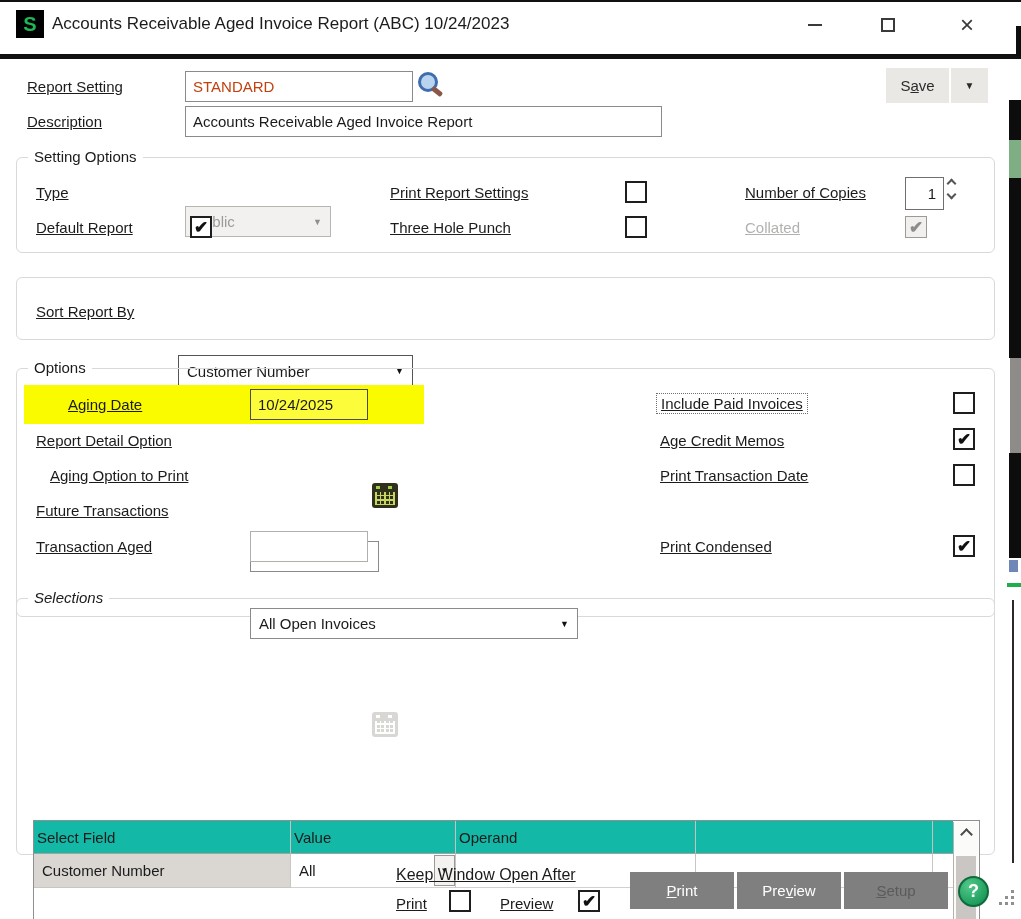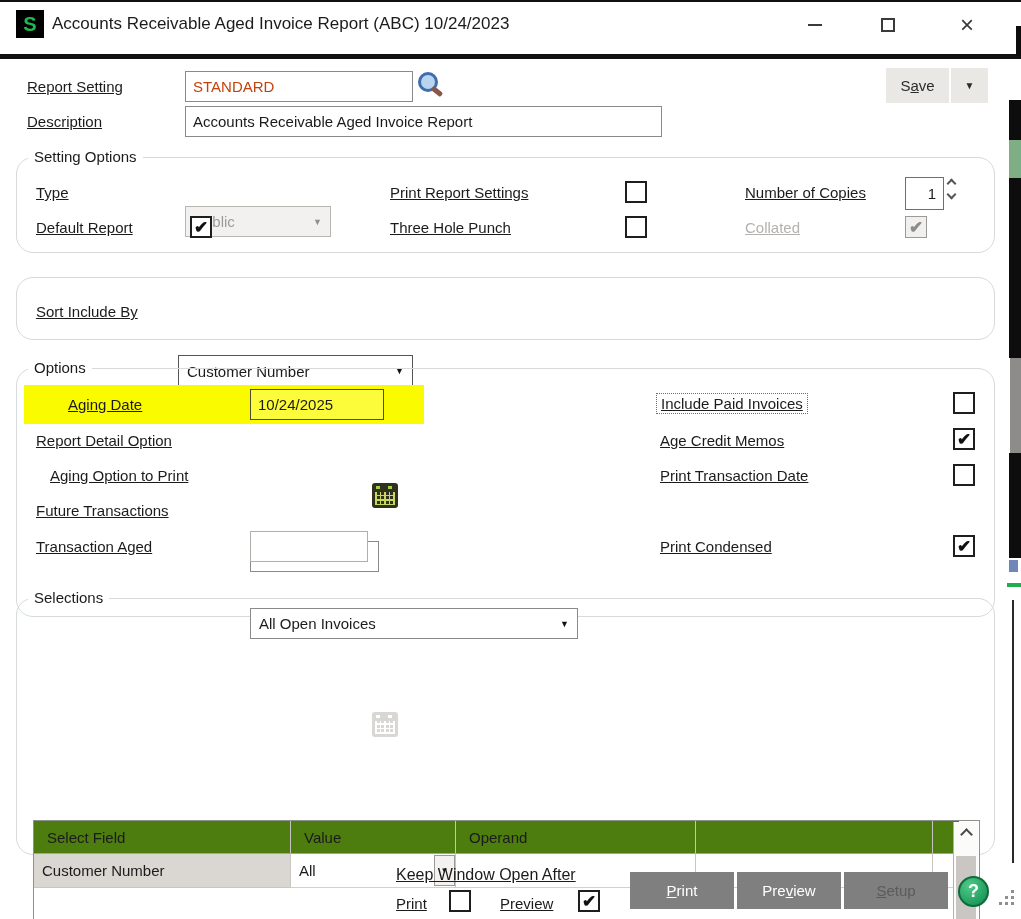--- a/index.html
+++ b/index.html
@@ -25,21 +25,21 @@
   .dd .arrow { position:absolute; right:8px; top:50%; transform:translateY(-50%); font-size:9px; color:#111; }
   .dd.disabled { background:#f2f1ef; border-color:#b9b6b2; color:#9b9b9b; }
   .dd.disabled .arrow { color:#8f8f8f; }
   .arrow::before { content:"▼"; }
 
   .cb { width:22px; height:22px; border:2px solid #1e1e1e; background:#fff; display:flex; align-items:center; justify-content:center; }
   .cb.checked::before { content:"✔"; font-size:17px; font-weight:bold; color:#111; line-height:1; }
   .cb.dis { border:1px solid #9d9a96; background:#f1f0ee; }
   .cb.dis.checked::before { color:#8e8c89; }
 
-  .groupbox { border:1px solid #d6dadd; border-radius:17px; }
+  .groupbox { border:1px solid #d6dadd; border-radius:6px; }
   .legend { position:absolute; top:-10px; left:11px; background:#fff; padding:0 6px; font-size:15px; }
 
   .chev { display:block; width:7px; height:7px; border-right:2px solid #555; border-bottom:2px solid #555; }
   .chev.up { transform:rotate(-135deg); margin-bottom:2px; }
   .chev.down { transform:rotate(45deg); margin-top:2px; }
 
   .mag { position:relative; width:28px; height:28px; cursor:pointer; }
   .mag::before { content:""; position:absolute; left:1px; top:0; width:14px; height:14px; border:3px solid #3e6db0; border-radius:50%; background:#b9d4ee; }
   .mag::after { content:""; position:absolute; left:14px; top:17px; width:12px; height:5px; background:#8a564a; border-radius:2px; transform:rotate(38deg); }
 
@@ -62,21 +62,21 @@
   
   .hilite { background:#fbfb00; }
   .date-box { border:1.5px solid #4c4c33; background:#fcfc3a; font-size:15px; display:flex; align-items:center; padding:0 7px; }
 
   .dotted-label { border:1px dotted #6e6e6e; padding:1px 4px; }
 
   
   .sel-table { border:1px solid #8f8f8f; background:#fff; overflow:hidden; position:relative; }
   .t-head, .t-row { display:grid; grid-template-columns:257px 165px 240px 237px 1fr; }
   .t-head { height:33px; }
-  .t-head .hc { background:#4d7c0f; border-right:1px solid #c6c3bf; border-bottom:1px solid #a5a29e; display:flex; align-items:center; padding:0 13px; font-size:15px; }
+  .t-head .hc { background:#14b8a6; border-right:1px solid #c6c3bf; border-bottom:1px solid #a5a29e; display:flex; align-items:center; padding:0 3px; font-size:15px; }
   .t-row { height:34px; }
   .t-row .c { border-right:1px solid #c9c6c2; border-bottom:1px solid #d4d1cd; display:flex; align-items:center; padding:0 8px; font-size:15px; background:#fff; position:relative; }
   .t-row .c.field { background:#dad7d3; border-bottom-color:#c9c6c2; }
   .t-row:nth-child(even) .c:not(.field) { background:#f3f1ef; }
   .op-btn { position:absolute; top:1px; bottom:1px; right:0; width:21px; background:#f3f2f0; border:1px solid #9c9995; display:flex; align-items:center; justify-content:center; cursor:pointer; }
   .op-btn .arrow { position:static; transform:none; font-size:8px; }
   .rows-wrap { position:absolute; left:0; top:33px; right:26px; bottom:0; overflow:hidden; }
   .t-head { position:absolute; left:0; top:0; right:26px; }
   .vscroll { position:absolute; top:1px; right:1px; bottom:1px; width:25px; background:#fbfbfa; border-left:1px solid #b5b2ae; }
   .vs-btn { position:absolute; left:0; right:0; height:26px; display:flex; align-items:center; justify-content:center; cursor:pointer; }
@@ -155,33 +155,33 @@
     <span class="chev down"></span>
   </div>
   <div class="abs lbl" style="left:36px;top:219px;">Default Report</div>
   <div class="abs cb checked" style="left:190px;top:216px;"></div>
   <div class="abs lbl" style="left:390px;top:219px;">Three Hole Punch</div>
   <div class="abs cb" style="left:625px;top:216px;"></div>
   <div class="abs lbl dis" style="left:745px;top:219px;">Collated</div>
   <div class="abs cb dis checked" style="left:905px;top:216px;"></div>
 
   <div class="abs groupbox" style="left:16px;top:277px;width:979px;height:63px;"></div>
-  <div class="abs lbl" style="left:36px;top:303px;">Sort Include By</div>
+  <div class="abs lbl" style="left:36px;top:303px;">Sort Report By</div>
   <div class="abs dd" style="left:178px;top:296px;width:235px;height:32px;border-color:#555;">
       <span>Customer Number</span>
       <span class="arrow"></span>
     </div>
 
   <div class="abs groupbox" style="left:16px;top:368px;width:979px;height:249px;">
     <span class="legend">Options</span>
   </div>
 
   <div class="abs hilite" style="left:24px;top:385px;width:400px;height:39px;"></div>
   <div class="abs lbl" style="left:36px;top:396px;margin-left:32px;">Aging Date</div>
-  <div class="abs date-box" style="left:250px;top:389px;width:134px;height:31px;">10/24/2025</div>
+  <div class="abs date-box" style="left:250px;top:389px;width:118px;height:31px;">10/24/2025</div>
   <div class="abs cal" style="left:372px;top:392px;"></div>
 
   <div class="abs lbl" style="left:36px;top:432px;">Report Detail Option</div>
   <div class="abs dd" style="left:250px;top:425px;width:129px;height:31px;">
       <span>Invoice</span>
       <span class="arrow"></span>
     </div>
 
   <div class="abs lbl" style="left:50px;top:467px;">Aging Option to Print</div>
   <div class="abs dd" style="left:250px;top:461px;width:328px;height:31px;">
@@ -197,21 +197,21 @@
 
   <div class="abs lbl dotted-label" style="left:656px;top:393px;">Include Paid Invoices</div>
   <div class="abs cb" style="left:953px;top:392px;"></div>
   <div class="abs lbl" style="left:660px;top:432px;">Age Credit Memos</div>
   <div class="abs cb checked" style="left:953px;top:428px;"></div>
   <div class="abs lbl" style="left:660px;top:467px;">Print Transaction Date</div>
   <div class="abs cb" style="left:953px;top:464px;"></div>
   <div class="abs lbl" style="left:660px;top:538px;">Print Condensed</div>
   <div class="abs cb checked" style="left:953px;top:535px;"></div>
 
-  <div class="abs groupbox" style="left:16px;top:598px;width:979px;height:257px;">
+  <div class="abs groupbox" style="left:16px;top:598px;width:979px;height:257px;font-style:italic;">
     <span class="legend">Selections</span>
   </div>
 
   <div class="abs sel-table" style="left:33px;top:617px;width:947px;height:226px;">
     <div class="t-head">
       <div class="hc">Select Field</div>
       <div class="hc">Value</div>
       <div class="hc">Operand</div>
       <div class="hc"></div>
       <div class="hc" style="border-right:none;"></div>

